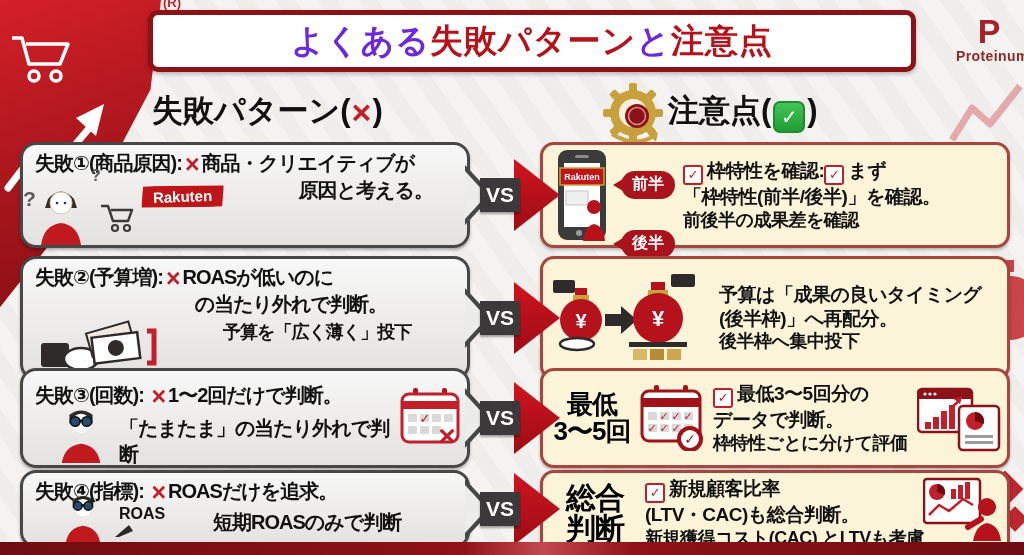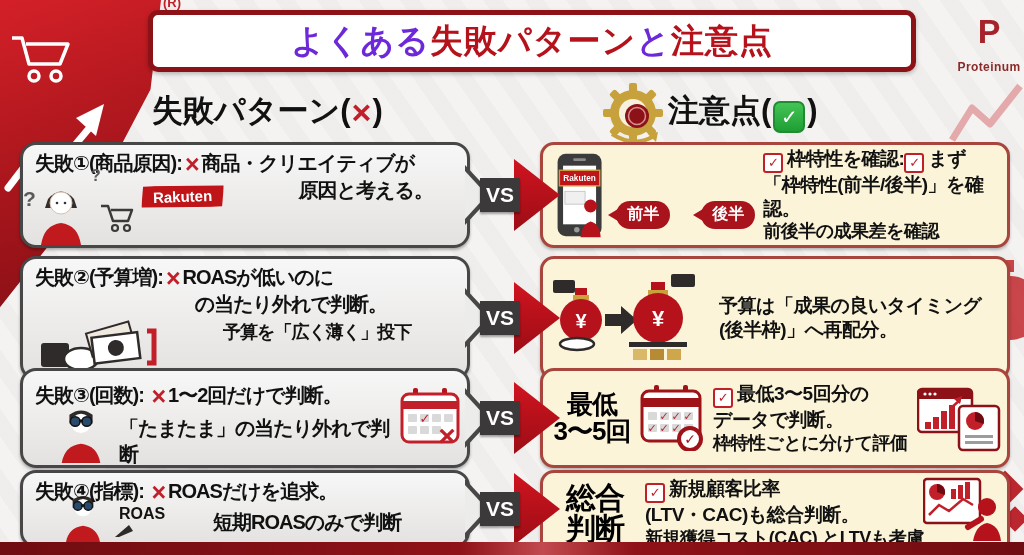--- a/index.html
+++ b/index.html
@@ -16,21 +16,21 @@
   .bottom-bar{position:absolute;left:0;right:0;bottom:0;height:13px;z-index:9;
     background:linear-gradient(90deg,#700d12 0%,#8e1217 45%,#c2494f 53%,#8e1217 62%,#700d12 100%);}
   
   .r-mark{position:absolute;left:163px;top:-5px;font-size:13px;font-weight:800;color:#c0202a;z-index:4;}
   .banner{position:absolute;left:148px;top:10px;width:758px;height:52px;background:#fff;
     border:5px solid #8c1217;border-radius:10px;z-index:5;display:flex;align-items:center;justify-content:center;
     font-size:33px;font-weight:800;letter-spacing:1px;box-shadow:0 2px 4px rgba(0,0,0,.25);}
   .t-dark{color:#6d28d9;} .t-red{color:#b5121b;}
   .logo{position:absolute;right:2px;top:14px;width:66px;text-align:center;z-index:5;}
   .logo-p{font-size:34px;font-weight:800;color:#a6232b;line-height:34px;}
-  .logo-name{font-size:12px;font-weight:700;color:#8c2a2a;letter-spacing:.4px;margin-top:12px;}
+  .logo-name{font-size:14px;font-weight:700;color:#8c2a2a;letter-spacing:.4px;}
   
   .col-head{position:absolute;top:90px;font-size:31px;font-weight:800;z-index:5;white-space:nowrap;}
   .col-head.left{left:152px;}
   .col-head.right{left:668px;}
   .cross{color:#c1202a;font-weight:900;font-style:normal;display:inline-block;line-height:1;}
   .cross.hdr{font-size:34px;vertical-align:-3px;margin:0 1px;}
   .gchk{display:inline-flex;width:28px;height:28px;border-radius:7px;margin:0 2px;vertical-align:-3px;
     background:linear-gradient(180deg,#44c455,#1f9e35);border:2px solid #1d8d30;color:#fff;
     align-items:center;justify-content:center;font-size:20px;font-weight:900;}
   .gear{position:absolute;left:600px;top:80px;z-index:5;}
@@ -70,21 +70,21 @@
   
   .care{position:absolute;left:540px;right:14px;height:100%;box-sizing:border-box;background:#fcf4d8;
     border:3px solid #a8453c;border-radius:14px;display:flex;align-items:center;gap:8px;
     padding:4px 8px 4px 10px;z-index:4;box-shadow:0 2px 3px rgba(0,0,0,.25);}
   .r4 .care{height:86px;}
   .ctext{font-weight:800;font-size:19px;line-height:1.24;letter-spacing:-.5px;color:#111;}
   .ctext .small{font-size:18px;}
   .chk{display:inline-flex;width:16px;height:16px;border:2.5px solid #c02028;border-radius:3px;background:#fff;
     color:#c02028;font-size:13px;font-weight:900;align-items:center;justify-content:center;
     margin-right:4px;vertical-align:-2px;}
-  .bubbles{display:flex;flex-direction:row;gap:31px;margin-left:2px;margin-top:39px;}
+  .bubbles{display:flex;flex-direction:column;gap:31px;margin-left:2px;margin-top:39px;}
   .bubble{position:relative;background:#a8131c;color:#fff;font-size:16px;font-weight:700;
     padding:3px 11px 4px;border-radius:15px;white-space:nowrap;}
   .bubble::before{content:"";position:absolute;left:-8px;top:50%;transform:translateY(-50%);
     border-top:6px solid transparent;border-bottom:6px solid transparent;border-right:10px solid #a8131c;}
   .hl{color:#000000;font-weight:800;text-align:center;line-height:1.05;letter-spacing:-1px;}
   .hl.r3h{font-size:26px;min-width:78px;}
   .hl.r4h{font-size:30px;min-width:84px;}
   .abs-ico-r{position:absolute;right:6px;top:50%;transform:translateY(-50%);}
   .abs-ico-r4{position:absolute;right:4px;top:4px;}
   .r3 .ctext{padding-right:88px;}
@@ -241,20 +241,21 @@
         <circle cx="105" cy="44" r="25" fill="#b5121b"></circle>
         <text x="105" y="52" text-anchor="middle" font-size="22" font-weight="bold" fill="#fff">¥</text>
         <rect x="76" y="68" width="58" height="5" fill="#2f2b2a"></rect>
         <rect x="80" y="75" width="14" height="11" fill="#d9b967"></rect>
         <rect x="97" y="75" width="14" height="11" fill="#b68b33"></rect>
         <rect x="114" y="75" width="14" height="11" fill="#cfa64b"></rect>
       </svg>
       <div class="ctext">
         <div>予算は「成果の良いタイミング</div>
         <div>(後半枠)」へ再配分。</div>
+        <div class="small">後半枠へ集中投下</div>
       </div>
     </div>
   </div>
 
   <div class="row r3">
     <div class="fail">
       <div class="pt-o"></div>
         <div class="pt-i"></div>
       <div class="fl fl1"><span>失敗③(回数):</span>&nbsp;<span class="cross">×</span><span>1〜2回だけで判断。</span></div>
       <div class="fl fl2">「たまたま」の当たり外れで判断</div>

